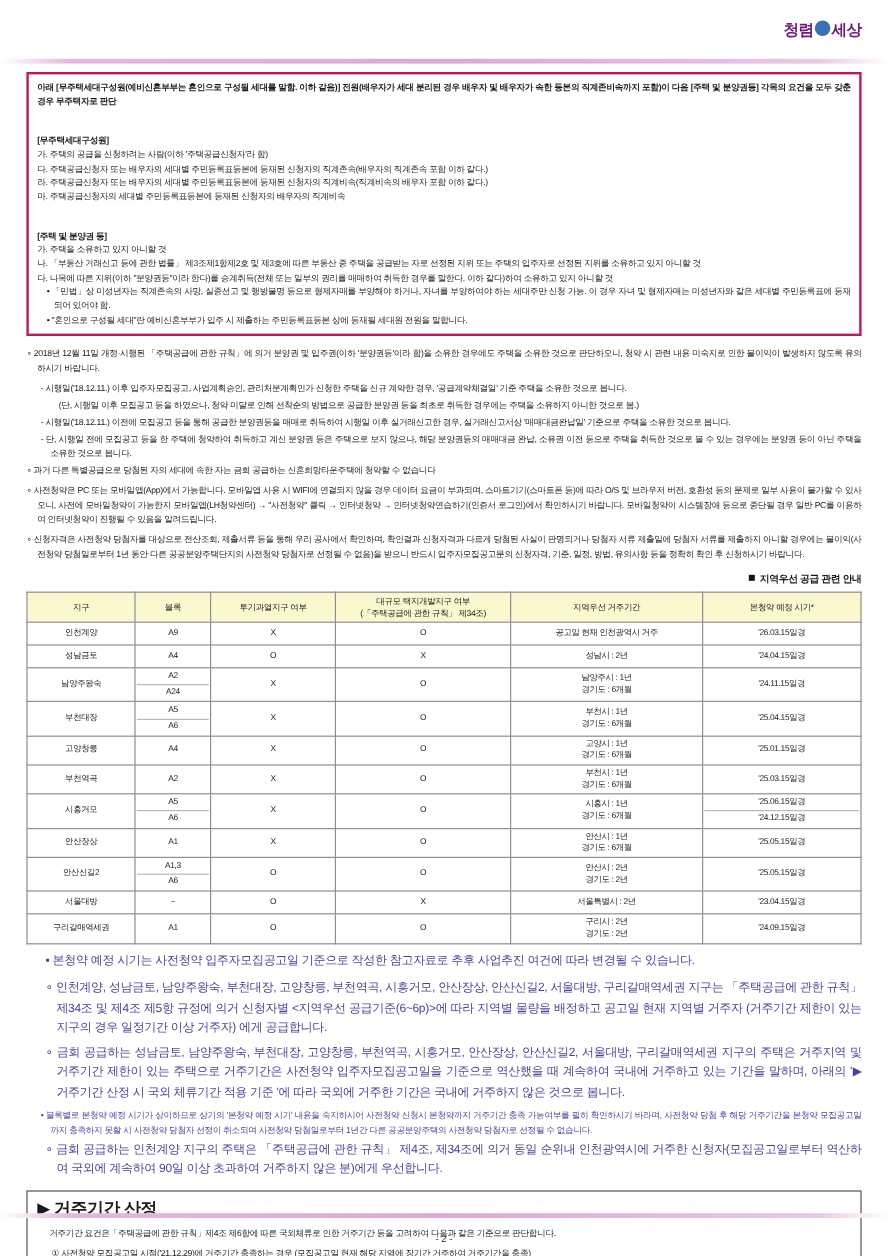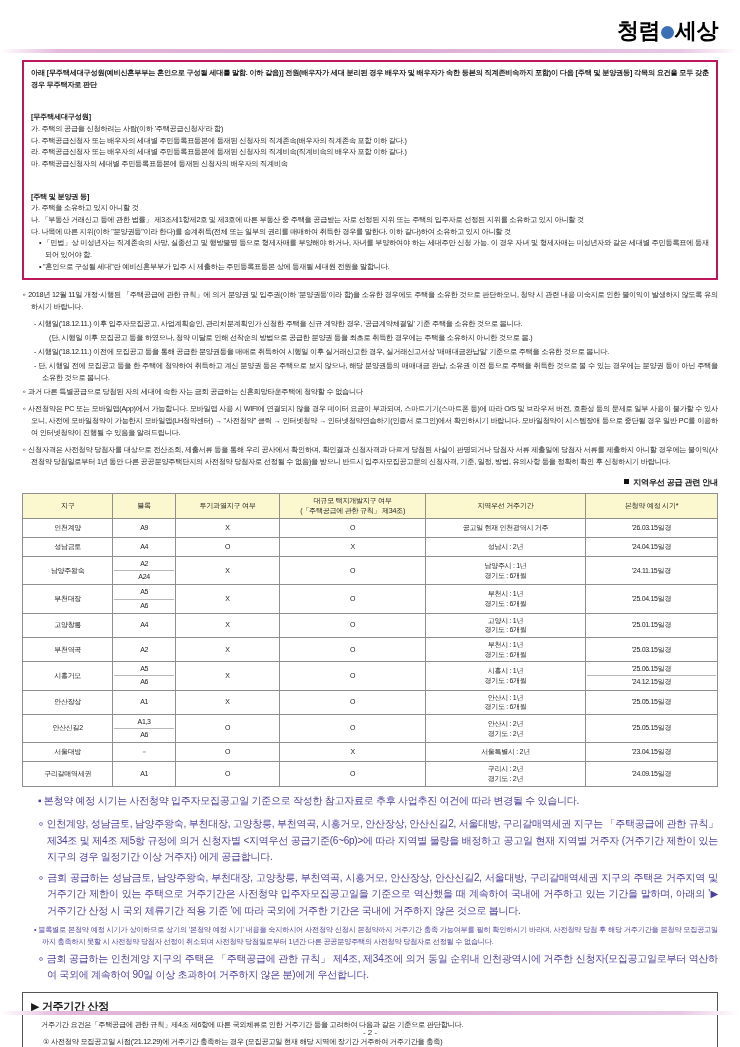--- a/index.html
+++ b/index.html
@@ -16,23 +16,23 @@
   }
 
   
   .page-header {
     height: 52px;
     position: relative;
   }
   .logo {
     position: absolute;
     right: 22px; top: 16px;
-    font-size: 22px;
+    font-size: 13px;
     font-weight: bold;
-    color: #000000;
+    color: #701a75;
     letter-spacing: -0.5px;
     white-space: nowrap;
   }
   .logo .logo-dot {
     display: inline-block;
     width: 13px; height: 13px;
     border-radius: 50%;
     background: #3b6fb6;
     vertical-align: -1px;
     margin: 0 1px;
@@ -161,21 +161,21 @@
     text-align: justify;
   }
 
   
   .calc-box {
     border: 1px solid #555;
     padding: 6px 8px 7px 8px;
     margin-top: 8px;
   }
   .calc-title {
-    font-size: 11px;
+    font-size: 14px;
     font-weight: bold;
     margin: 0 0 5px 0;
     letter-spacing: -0.3px;
   }
   .calc-line {
     font-size: 7.2px;
     line-height: 1.66;
     letter-spacing: -0.25px;
     margin: 0 0 4px 0;
     padding-left: 10px;

